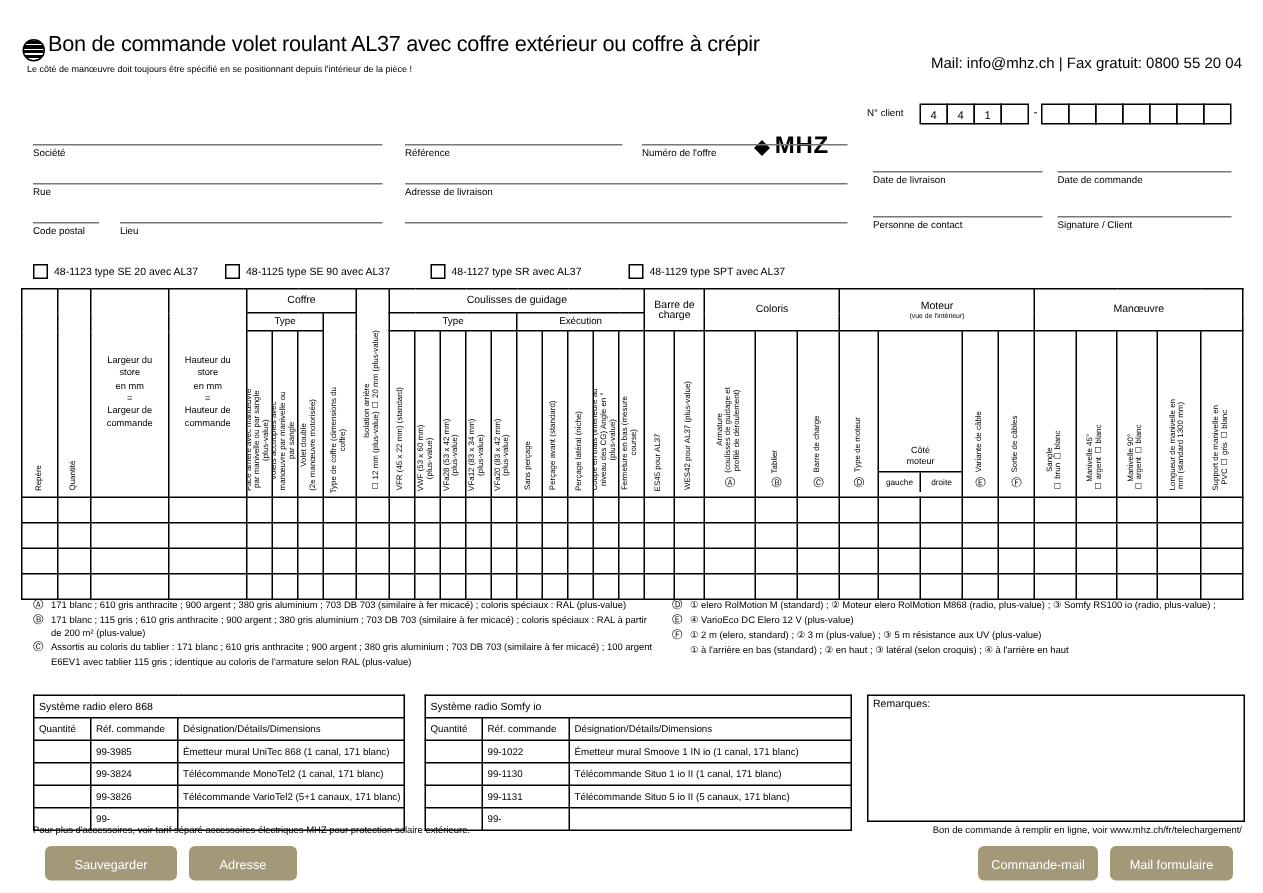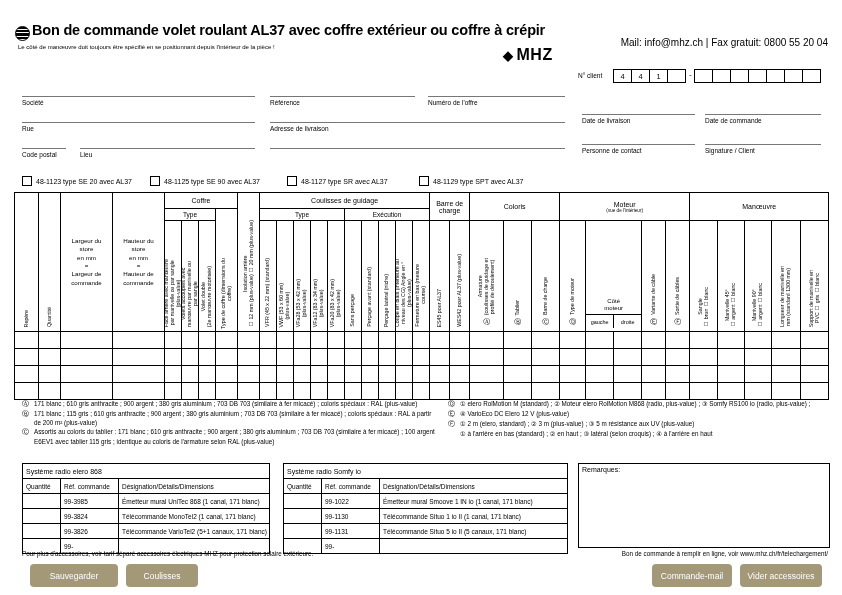--- a/index.html
+++ b/index.html
@@ -1,23 +1,23 @@
 <!DOCTYPE html>
 <html><head>
 <meta charset="utf-8">
 <style>
   html,body{margin:0;padding:0;background:#fff;}
   body{width:842px;height:595px;position:relative;font-family:"Liberation Sans",sans-serif;color:#000;overflow:hidden;}
   .abs{position:absolute;}
   
   .logo-circle{width:13px;height:13px;border-radius:50%;background:repeating-linear-gradient(180deg,#000 0 2.2px,#fff 2.2px 3.2px);border:1.5px solid #000;}
-  .title{font-size:14.5px;font-weight:bold;letter-spacing:-0.2px;}
+  .title{font-size:14.5px;font-weight:normal;letter-spacing:-0.2px;}
   .subtitle{font-size:6px;}
   .contact{font-size:10px;}
-  .brand{font-size:16px;font-weight:bold;letter-spacing:0.5px;}
+  .brand{font-size:16px;font-weight:bold;letter-spacing:0.5px;margin-top:43px;}
   .brand .dia{font-size:13px;margin-right:3px;}
   
   .nclient-label{font-size:6.5px;}
   .boxrow{display:flex;}
   .cbox{width:17px;height:12px;border:1px solid #000;margin-left:-1px;font-size:7.5px;display:flex;align-items:center;justify-content:center;}
   .dash{font-size:8px;margin:0 3px;line-height:12px;}
   
   .field .line{border-top:1px solid #777;height:0;}
   .field .flabel{font-size:6.5px;margin-top:2px;}
   
@@ -658,15 +658,15 @@
   </table>
 
 <div class="abs remarks" style="left:578px;top:463px;width:250px;height:83px;">
   <div class="rl">Remarques:</div>
 </div>
 
 <div class="abs note" style="left:22px;top:550px;">Pour plus d'accessoires, voir tarif séparé accessoires électriques MHZ pour protection solaire extérieure.</div>
 <div class="abs note" style="right:14px;top:550px;">Bon de commande à remplir en ligne, voir www.mhz.ch/fr/telechargement/</div>
 
 <button class="btn" style="left:30px;top:564px;width:88px;">Sauvegarder</button>
-<button class="btn" style="left:126px;top:564px;width:72px;">Coulisses</button>
+<button class="btn" style="left:126px;top:564px;width:72px;">Adresse</button>
 <button class="btn" style="left:652px;top:564px;width:80px;">Commande-mail</button>
-<button class="btn" style="left:740px;top:564px;width:82px;">Vider accessoires</button>
+<button class="btn" style="left:740px;top:564px;width:82px;">Mail formulaire</button>
 
 </body></html>

